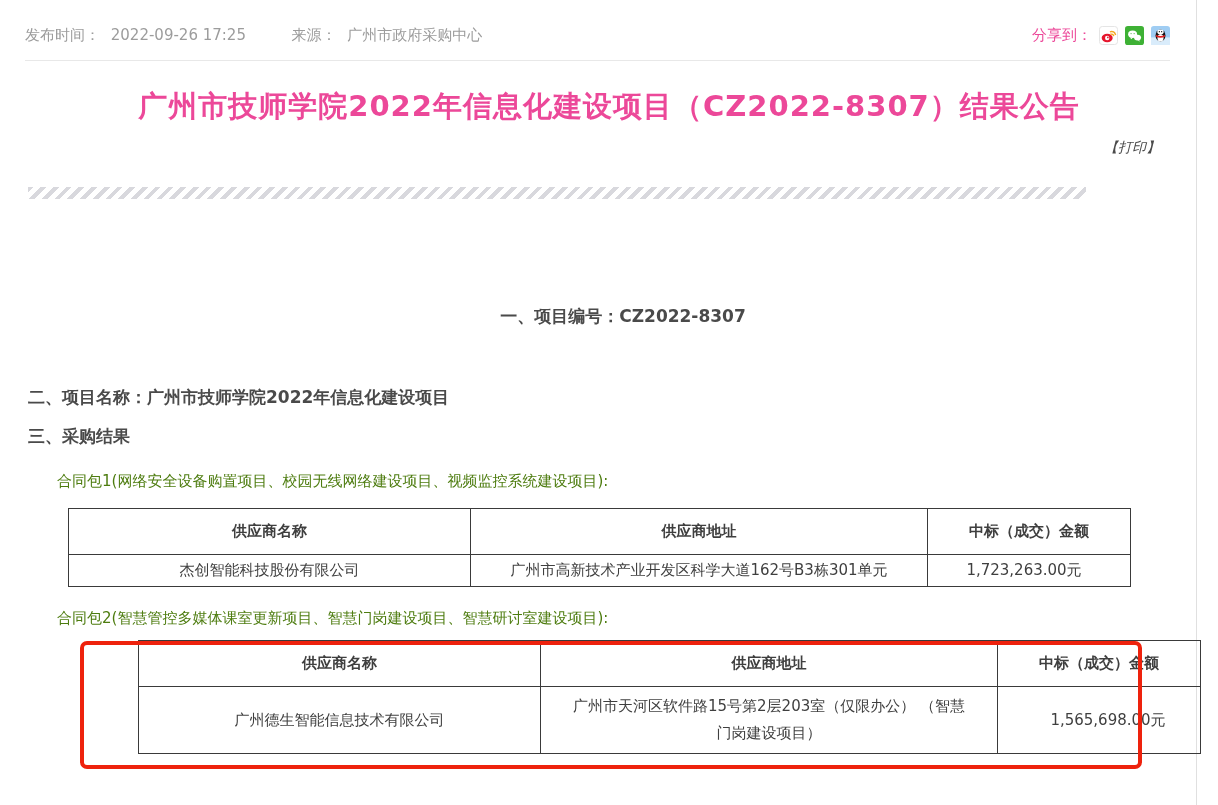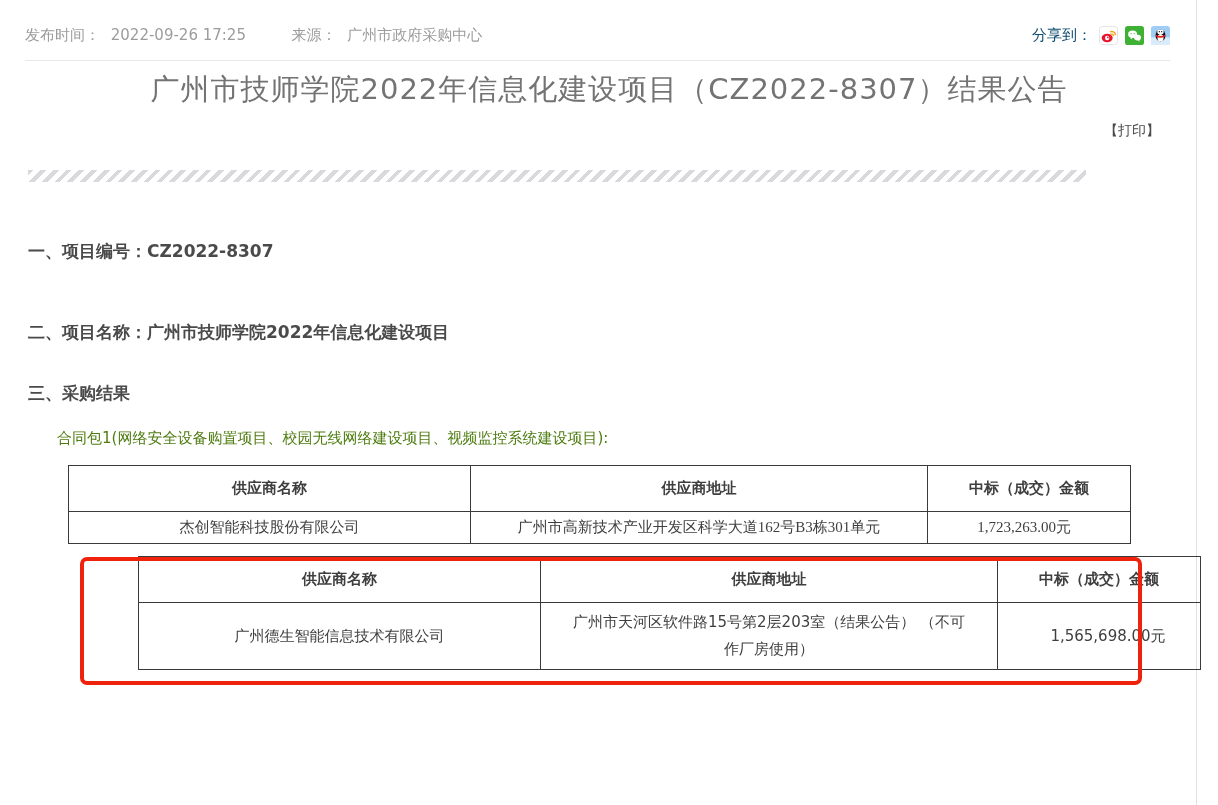--- a/index.html
+++ b/index.html
@@ -6,50 +6,50 @@
   body { background:#ffffff; font-family:"DejaVu Sans","Liberation Sans",sans-serif; }
   .page { position:relative; width:1218px; height:805px; background:#ffffff; overflow:hidden; }
   .page-edge { position:absolute; left:1196px; top:0; bottom:0; width:1px; background:#e0e0e0; }
 
   
   .meta-bar { margin:0 48px 0 25px; padding-top:26px; padding-bottom:15px;
               border-bottom:1px solid #e8e8e8; display:flex; justify-content:space-between;
               align-items:center; font-size:15px; color:#9c9c9c; }
   .meta-left span { margin-right:6px; }
   .meta-gap { display:inline-block; width:24px; }
-  .meta-right { display:flex; align-items:center; gap:7px; color:#0c4a6e; }
+  .meta-right { display:flex; align-items:center; gap:7px; color:#ec4899; }
   .sicon { width:19px; height:19px; display:inline-block; cursor:pointer; }
   .sicon svg { display:block; }
 
   
-  .title { margin:9px 30px 0; text-align:center; font-size:29px; font-weight:normal;
-           color:#737373; letter-spacing:1px; }
+  .title { margin:26px 30px 0; text-align:center; font-size:29px; font-weight:bold;
+           color:#ec4899; letter-spacing:1px; }
   .print-row { text-align:right; margin:10px 58px 0 0; }
-  .print-btn { font-size:14px; color:#4a4a4a; text-decoration:none; cursor:pointer; }
+  .print-btn { font-size:14px; color:#4a4a4a; text-decoration:none; cursor:pointer;font-style:italic; }
 
   
   .hatch { margin:30px 0 0 28px; width:1058px; height:12px;
            background:repeating-linear-gradient(135deg,#d8d8dd 0 4px,#ffffff 4px 9px); }
 
   
   .section { margin-left:28px; font-size:17px; font-weight:bold; color:#4a4a4a; }
-  .s1 { margin-top:58px; }
+  .s1 { margin-top:106px;text-align:center; }
   .s2 { margin-top:58px; }
-  .s3 { margin-top:38px; }
+  .s3 { margin-top:16px; }
   .s4 { margin-top:8px; }
 
   .pkg-intro { margin:24px 0 0 57px; font-size:15px; color:#4d7c0f; }
 
   
   table.result-table { border-collapse:collapse; margin-left:68px; width:1062px;
                        font-size:15px; color:#3f3f3f; table-layout:fixed; }
   table.result-table th, table.result-table td { border:1px solid #3a3a3a; text-align:center; }
   table.result-table th { height:46px; font-weight:bold; font-size:15px; }
   .t1 { margin-top:17px; }
-  .t1 td { height:32px;font-family:Liberation Serif, serif; }
+  .t1 td { height:32px; }
   .t2 { margin-left:0; }
   .t2 th { height:48px; }
   .t2 td { height:58px; padding:6px 28px; line-height:1.8; }
   td.amount { text-align:right; padding-right:10px !important; }
 
   .pkg-intro-2 { margin-top:22px; }
 
   
   .pkg2-wrap { position:relative; margin-left:70px; margin-top:6px; width:1100px; height:140px; }
   .pkg2-wrap table { margin-top:12px; width:1060px; }
@@ -137,39 +137,40 @@
     </thead>
     <tbody>
       <tr>
         <td>杰创智能科技股份有限公司</td>
         <td>广州市高新技术产业开发区科学大道162号B3栋301单元</td>
         <td class="amount">1,723,263.00元</td>
       </tr>
     </tbody>
   </table>
 
+  <p class="pkg-intro pkg-intro-2">合同包2(智慧管控多媒体课室更新项目、智慧门岗建设项目、智慧研讨室建设项目):</p>
 
   <div class="pkg2-wrap">
     <table class="result-table t2">
       <colgroup>
           <col style="width:402px">
           <col style="width:457px">
           <col style="width:203px">
         </colgroup>
       <thead>
         <tr>
           <th>供应商名称</th>
           <th>供应商地址</th>
           <th>中标（成交）金额</th>
         </tr>
       </thead>
       <tbody>
         <tr>
           <td>广州德生智能信息技术有限公司</td>
-          <td>广州市天河区软件路15号第2层203室（结果公告） （不可作厂房使用）</td>
+          <td>广州市天河区软件路15号第2层203室（仅限办公） （智慧门岗建设项目）</td>
           <td class="amount">1,565,698.00元</td>
         </tr>
       </tbody>
     </table>
     <div class="highlight-rect"></div>
   </div>
 
 
 </div>
 

